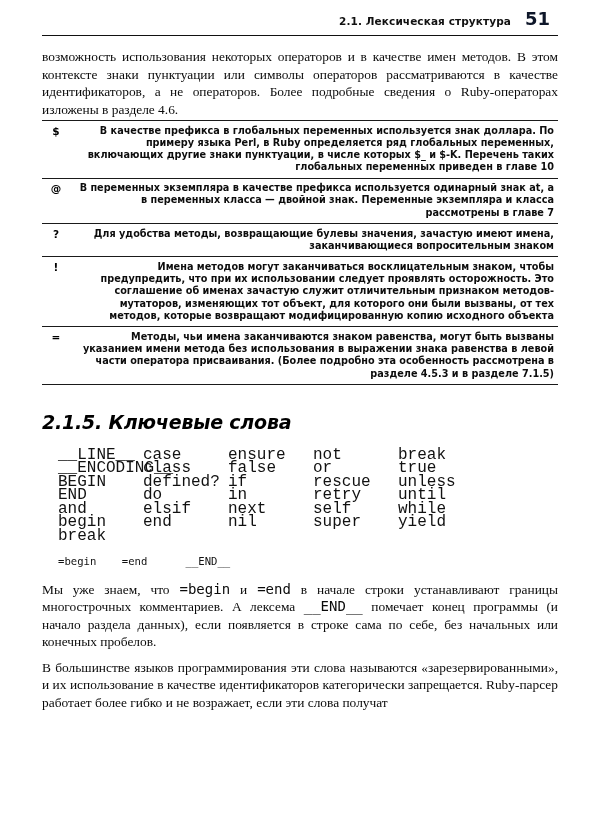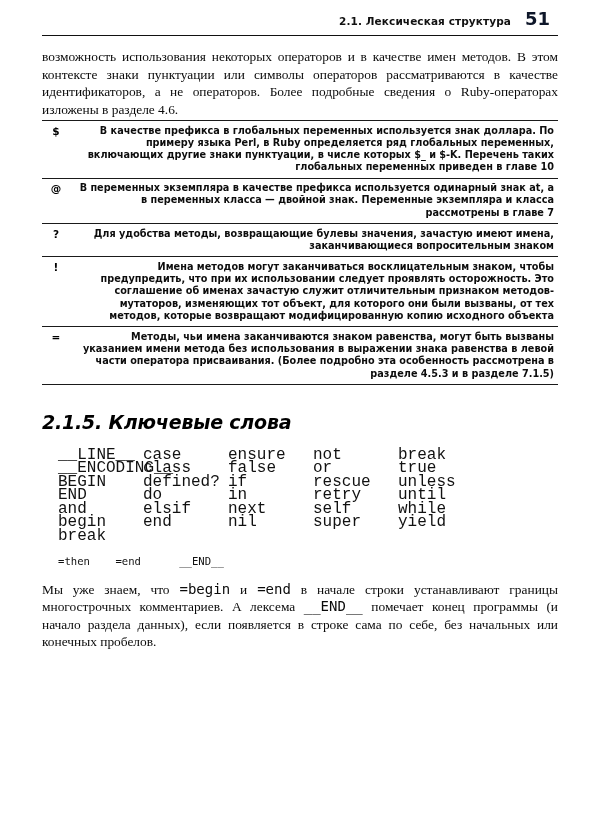--- a/index.html
+++ b/index.html
@@ -244,19 +244,20 @@
       <div class="kw-row">
         <span class="kw-cell">break</span>
         <span class="kw-cell"></span>
         <span class="kw-cell"></span>
         <span class="kw-cell"></span>
         <span class="kw-cell"></span>
       </div>
     </div>
 
 
-    <div class="lexeme-line">=then    =end      __END__</div>
+    <div class="lexeme-line">=begin    =end      __END__</div>
 
     <p class="body"><span>Мы уже знаем, что </span><code class="inline-mono">=begin</code><span> и </span><code class="inline-mono">=end</code><span> в начале строки устанавливают границы многострочных комментариев. А лексема </span><code class="inline-mono">__END__</code><span> помечает конец программы (и начало раздела данных), если появляется в строке сама по себе, без начальных или конечных пробелов.</span></p>
 
+    <p class="body para-gap">В большинстве языков программирования эти слова называются «зарезервированными», и их использование в качестве идентификаторов категорически запрещается. Ruby-парсер работает более гибко и не возражает, если эти слова получат</p>
 
   </div>
 </div>
 
 </body></html>

